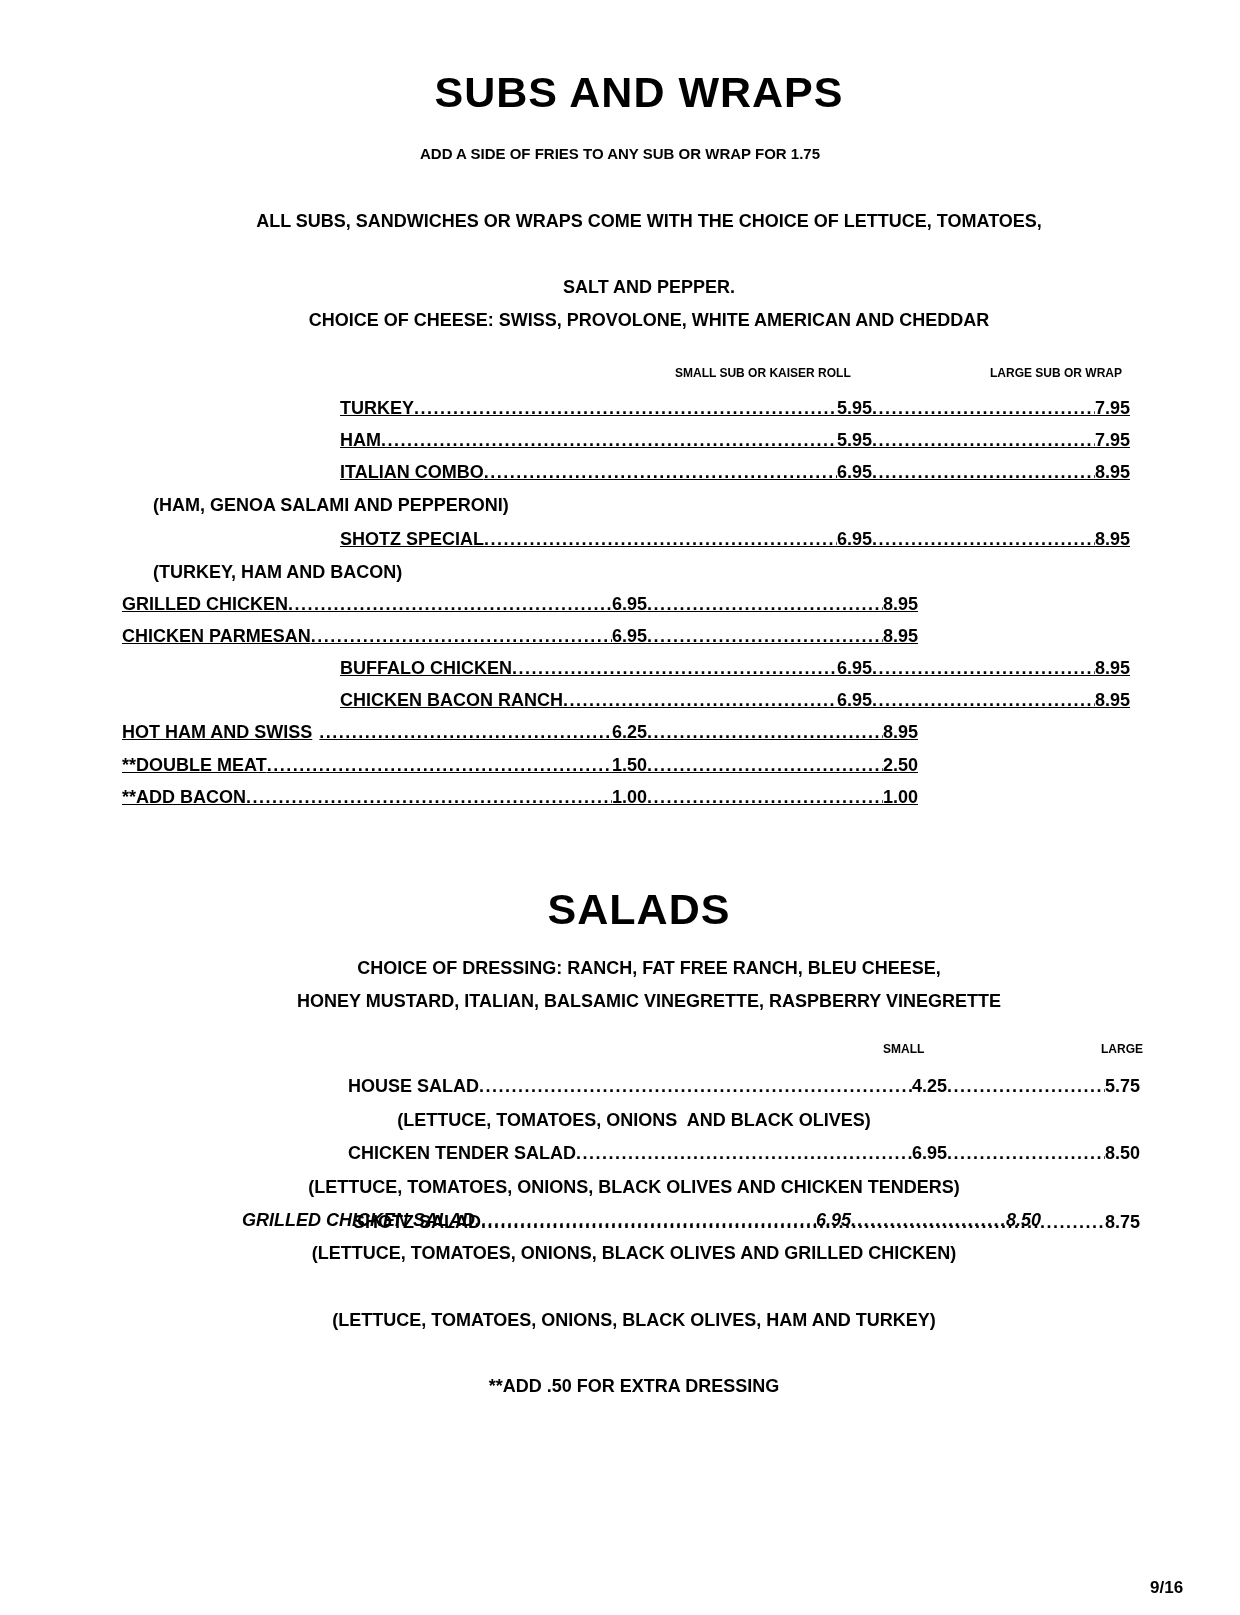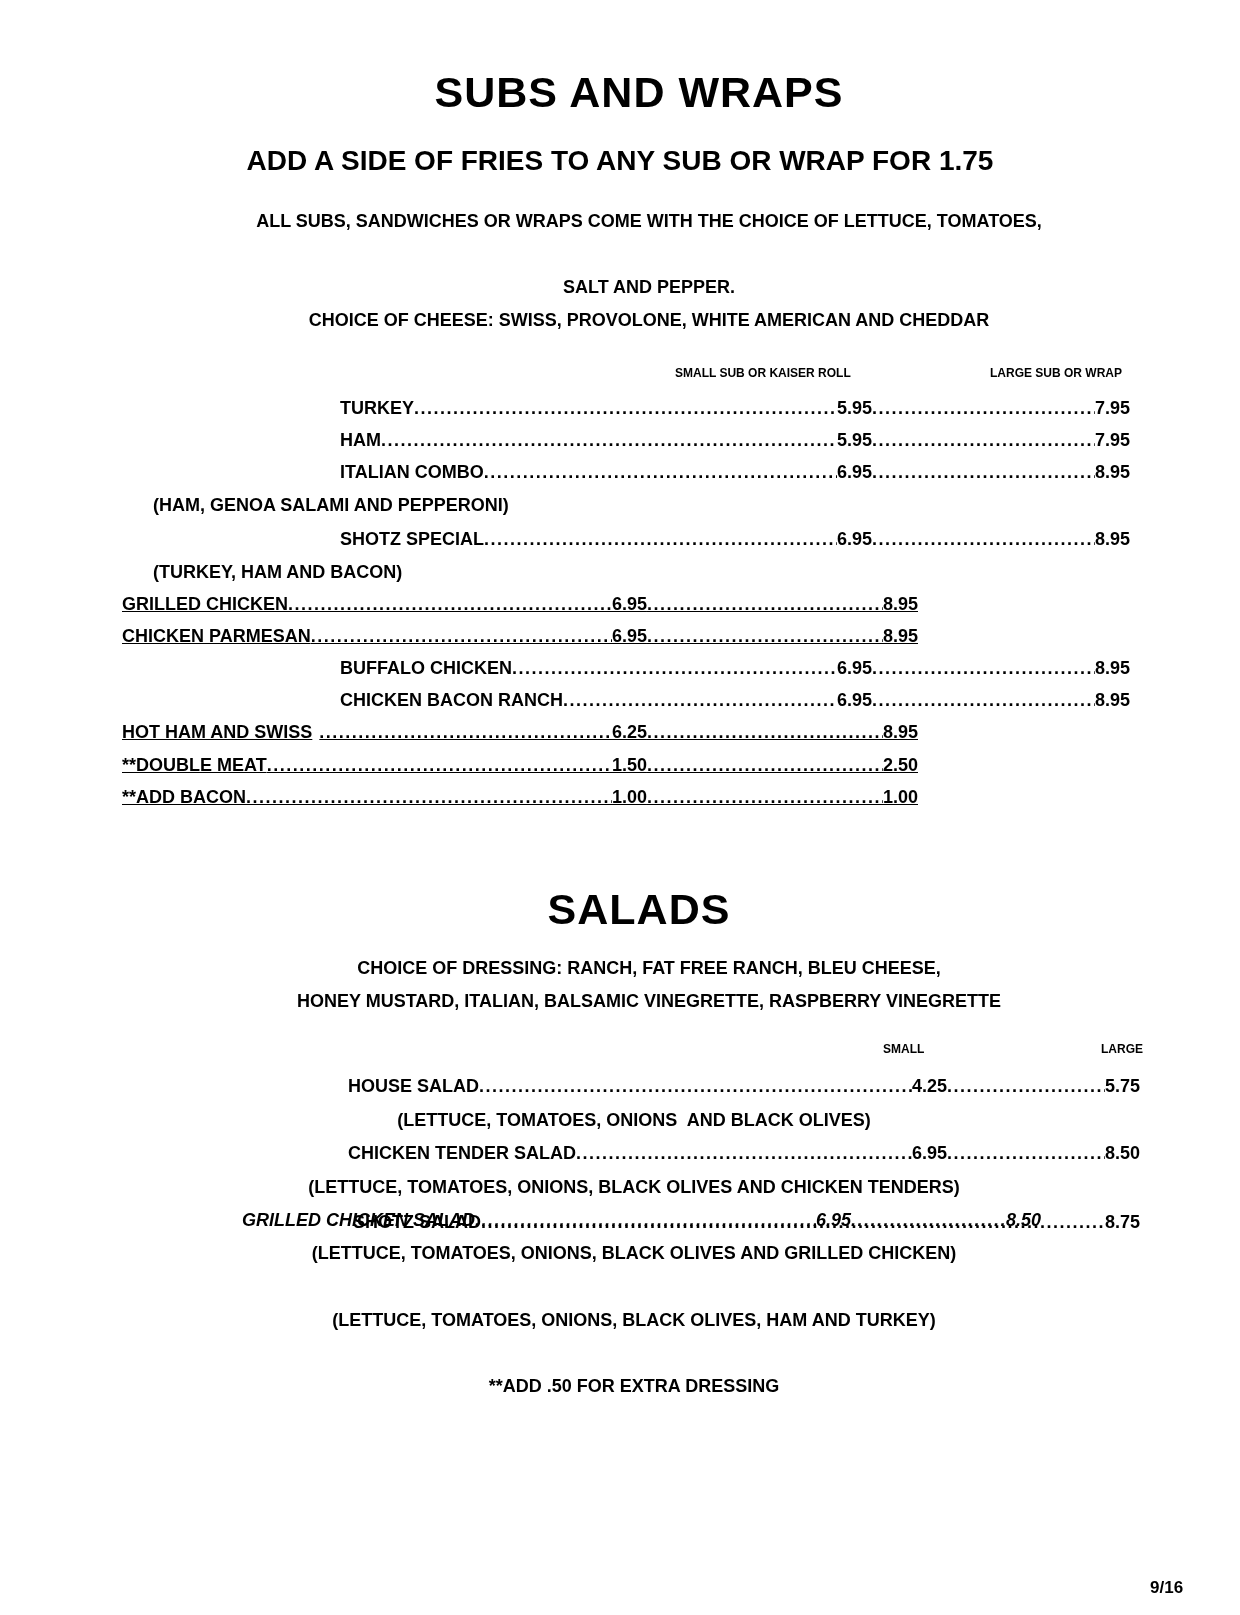--- a/index.html
+++ b/index.html
@@ -4,27 +4,27 @@
 <style>
   html,body{margin:0;padding:0;background:#ffffff;}
   .page{
     position:relative;width:1240px;height:1615px;background:#ffffff;
     font-family:"Liberation Sans",sans-serif;font-weight:bold;color:#000;
     overflow:hidden;
   }
   .center{position:absolute;left:0;width:1240px;text-align:center;white-space:pre-wrap;}
   .center-n{position:absolute;left:0;width:1268px;text-align:center;white-space:pre-wrap;}
   .title{font-size:43px;letter-spacing:1px;margin-left:19px;}
-  .subtitle{font-size:28px;}
+  .subtitle{font-size:15px;}
   .intro{font-size:18px;line-height:33px;padding-left:29px;}
   .colhdr{position:absolute;display:flex;justify-content:space-between;font-size:12px;}
   .hdr-subs{top:366px;left:675px;width:447px;}
   .hdr-salads{top:1042px;left:883px;width:260px;}
   .row{position:absolute;display:flex;align-items:baseline;font-size:18px;white-space:nowrap;}
-  .row.a{left:340px;width:790px;}
+  .row.a{left:340px;width:790px;text-decoration:underline;}
   .row.b{left:122px;width:796px;text-decoration:underline;}
   .row.c{left:348px;width:792px;}
   .row.d{left:242px;width:799px;font-style:italic;}
   .row.e{left:353px;width:787px;}
   .dots{flex:1 1 auto;overflow:hidden;letter-spacing:1.5px;}
   .dots::after{content:"........................................................................................................................................................................";}
   .g223{flex:0 0 223px;}
   .g236{flex:0 0 236px;}
   .g158{flex:0 0 158px;}
   .g155{flex:0 0 155px;}

